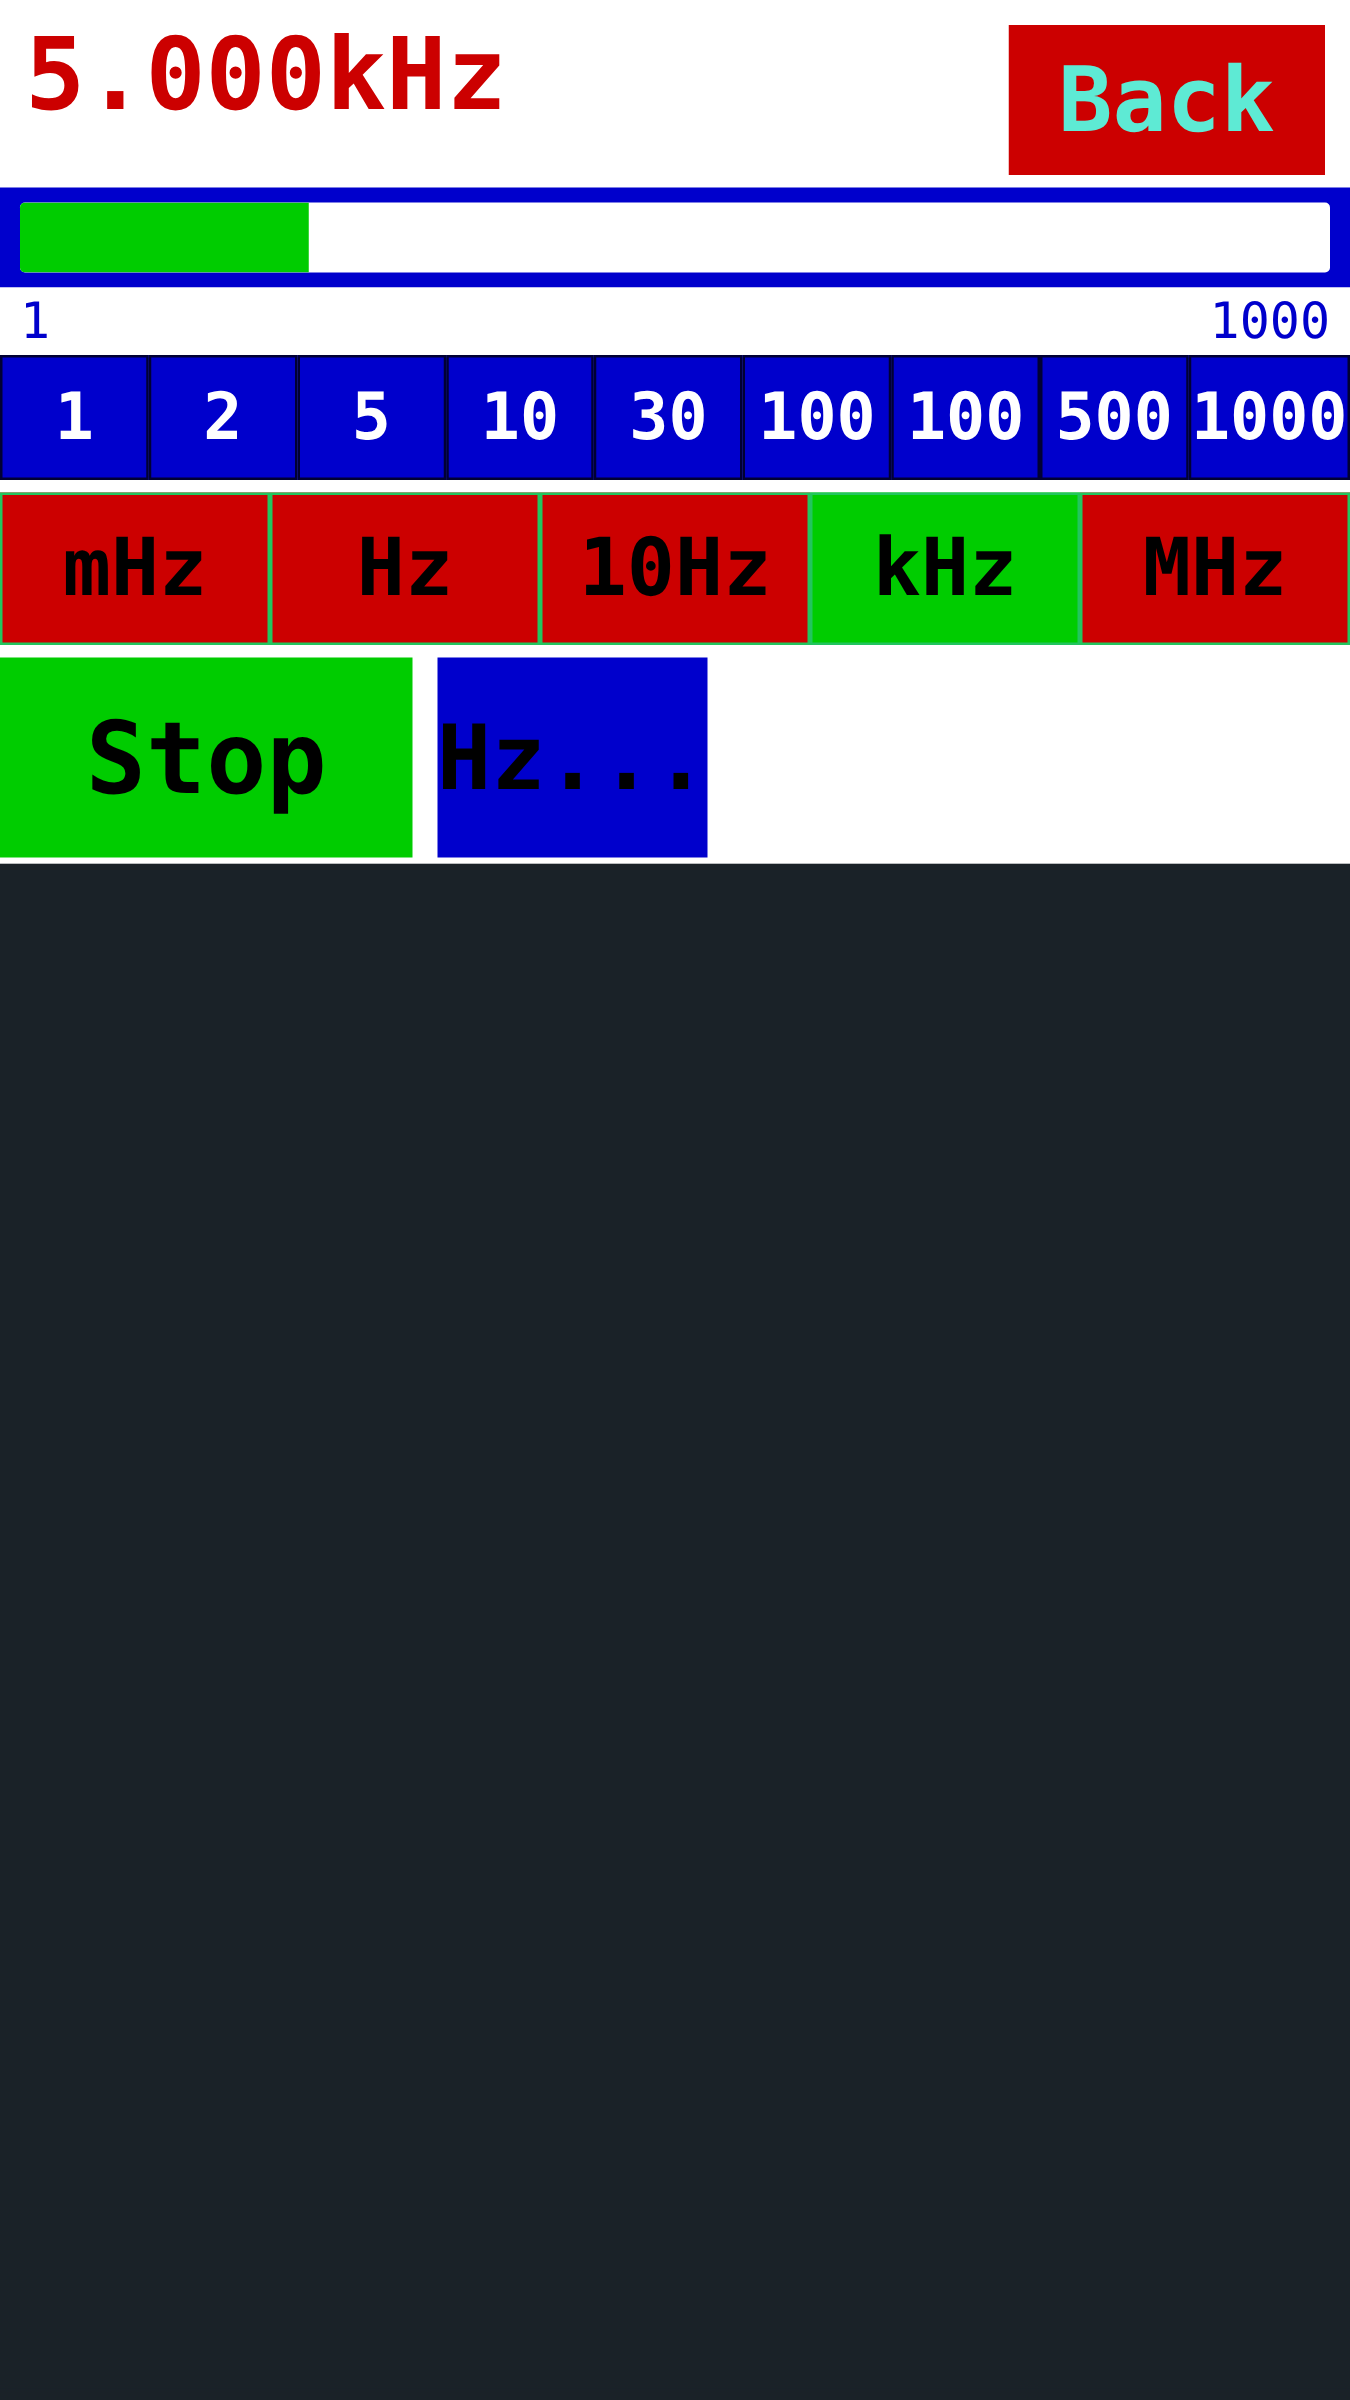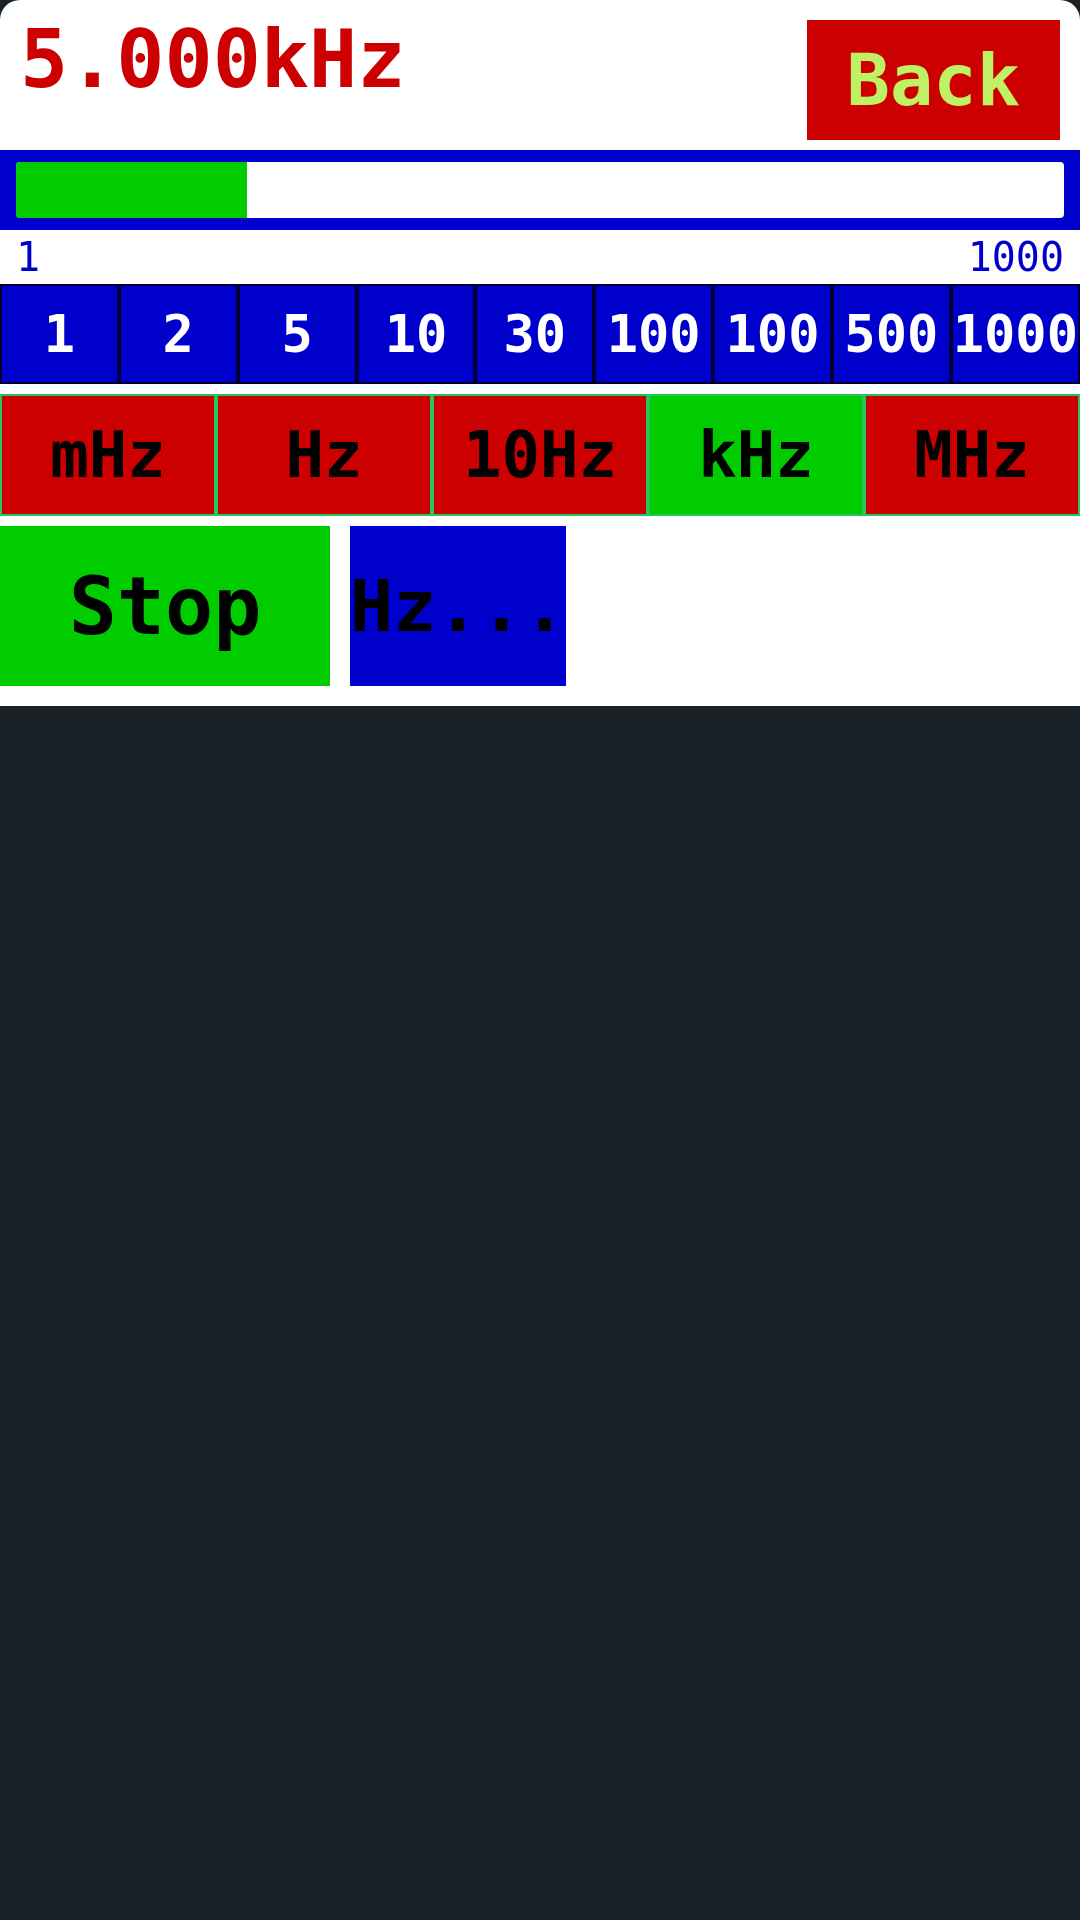--- a/index.html
+++ b/index.html
@@ -14,21 +14,20 @@
       height: 1920px;
       background-color: #1a2228;
       font-family: monospace, sans-serif;
       overflow: hidden;
     }
 
     #top-section {
       background-color: #ffffff;
       width: 100%;
       padding: 10px 0 0 0;
-      border-radius: 20px;
     }
 
     #header-row {
       display: flex;
       align-items: flex-start;
       justify-content: space-between;
       padding: 10px 20px 0 20px;
     }
 
     #freq-display {
@@ -47,21 +46,21 @@
 
     #period-value {
       color: #0000cc;
       font-size: 60px;
       font-family: monospace;
       line-height: 1.2;
     }
 
     #back-button {
       background-color: #cc0000;
-      color: #bef264;
+      color: #5eead4;
       font-size: 72px;
       font-weight: bold;
       font-family: monospace;
       border: none;
       padding: 15px 40px;
       cursor: pointer;
       min-width: 240px;
       min-height: 120px;
       display: flex;
       align-items: center;
@@ -149,21 +148,21 @@
 
     .unit-btn.active {
       background-color: #00cc00;
     }
 
     #action-buttons {
       display: flex;
       width: 100%;
       background-color: #ffffff;
       margin-top: 10px;
-      padding-bottom: 20px;
+      padding-bottom: 5px;
     }
 
     #stop-button {
       background-color: #00cc00;
       color: #000000;
       font-size: 80px;
       font-weight: bold;
       font-family: monospace;
       border: none;
       width: 330px;

